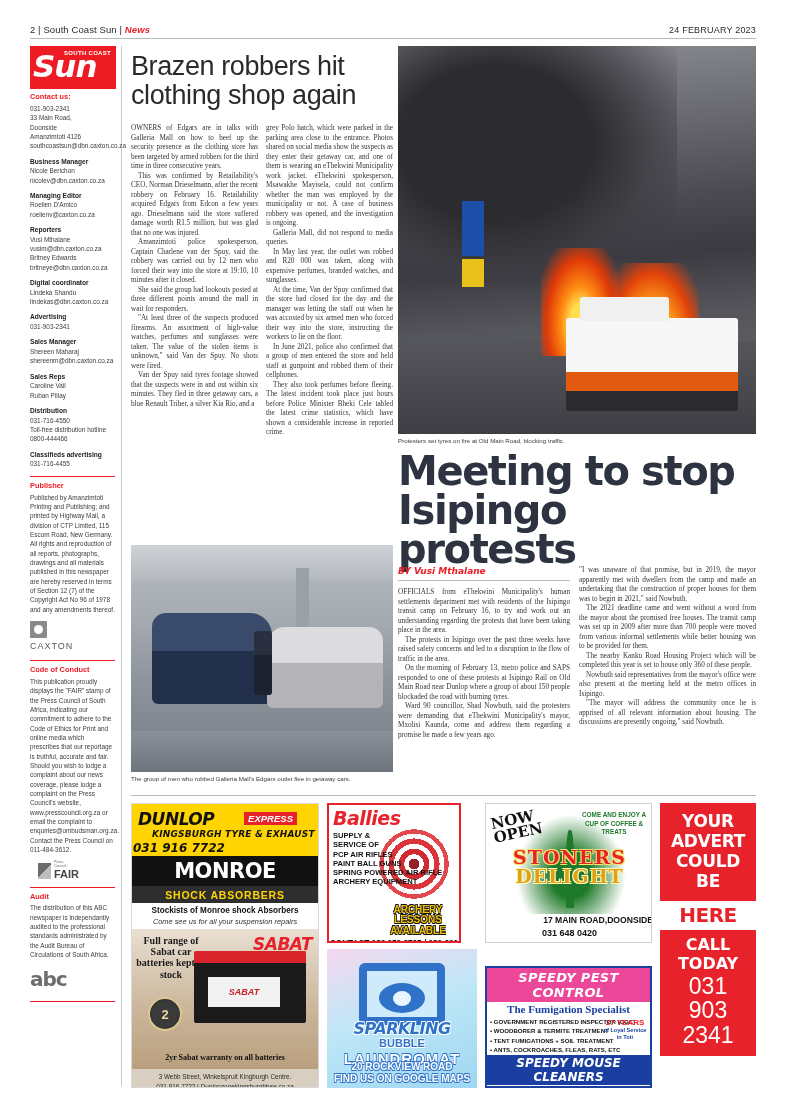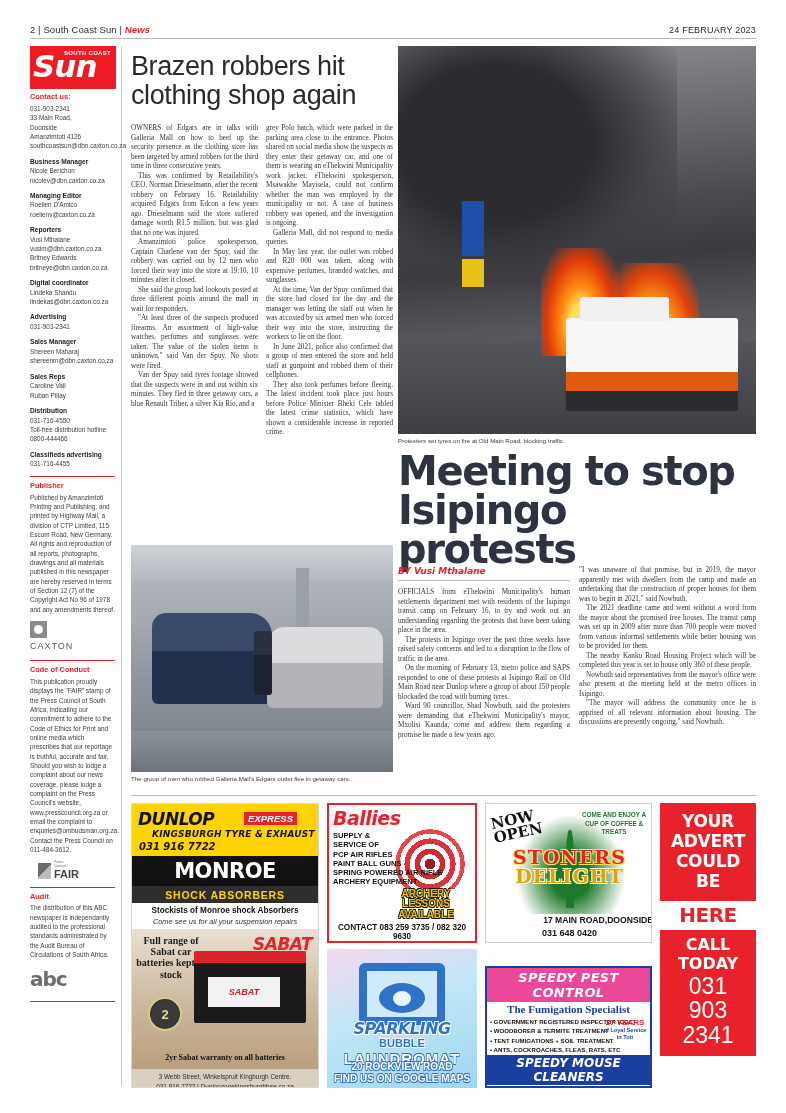--- a/index.html
+++ b/index.html
@@ -135,21 +135,21 @@
 
   
   .ad-dunlop { left: 0; top: 0; width: 188px; height: 285px; border:1px solid #d8d8d8;}
   .dl-top { background:#ffd400; height:52px; position:relative; }
   .dl-top .brand { position:absolute; left:6px; top:5px; font-size:17px; font-weight:bold;
      font-style:italic; color:#111; letter-spacing:-.5px; font-family:"DejaVu Sans",sans-serif;}
   .dl-top .exp { position:absolute; right:21px; top:8px; background:#e8222a; color:#fff;
      font-size:9.5px; font-weight:bold; font-style:italic; padding:1px 4px; }
   .dl-top .sub { position:absolute; left:20px; top:25px; font-size:9px; font-weight:bold;
      font-style:italic; color:#111; letter-spacing:.2px; font-family:"DejaVu Sans",sans-serif;}
-  .dl-top .tel { position:absolute; left:7px; top:37px; font-size:10px; font-weight:bold;
+  .dl-top .tel { position:absolute; left:1px; top:37px; font-size:12px; font-weight:bold;
      font-style:italic; color:#111; font-family:"DejaVu Sans",sans-serif;}
   .dl-monroe { background:#111; height:30px; color:#fff; display:flex; align-items:center;
      justify-content:center; font-size:21px; font-weight:bold; letter-spacing:-.5px;
      font-family:"DejaVu Sans",sans-serif;}
   .dl-shock { background:#2e2e2e; height:17px; color:#ffd400; display:flex;
      align-items:center; justify-content:center; font-size:10.5px; font-weight:bold;
      letter-spacing:.8px;}
   .dl-stock { background:#fff; padding:3px 4px 2px; font-size:8.2px; font-weight:bold;
      color:#111; text-align:center; }
   .dl-come { background:#fff; padding:0 4px 3px; font-size:7.4px; color:#333;
@@ -175,33 +175,33 @@
      background:radial-gradient(circle,#3a3a3a 60%,#111 100%); border-radius:50%;
      color:#e8d9a0; display:flex; align-items:center; justify-content:center;
      font-size:13px; font-weight:bold; border:2px solid #d9c98f;}
   .dl-batt .warr { position:absolute; left:4px; bottom:6px; width:178px; text-align:center;
      font-size:8px; font-weight:bold; color:#111; line-height:1.25;
      font-family:"Liberation Serif",serif;}
   .dl-foot { background:#d9cfc0; text-align:center; font-size:6.4px; color:#2a2a2a;
      padding:3px 2px; line-height:1.5;}
 
   
-  .ad-ballies { left: 196px; top: 0; width: 150px; height: 140px;
+  .ad-ballies { left: 196px; top: 0; width: 134px; height: 140px;
      border: 2px solid #e8222a; background:#fff; }
   .bl-name { font-size:19px; font-weight:bold; font-style:italic; color:#e8222a;
      padding:2px 0 0 4px; letter-spacing:-.5px; font-family:"DejaVu Sans",sans-serif;}
   .bl-lines { font-size:7.6px; font-weight:bold; color:#111; line-height:1.22;
      padding:2px 0 0 4px; position:relative; z-index:2;}
   .bl-target { position:absolute; right:2px; top:16px; width:86px; height:86px;
      background: radial-gradient(circle, #8d1016 0 9%, #fff 9% 16%, #cf1a22 16% 25%,
        #fff 25% 33%, #d9242c 33% 42%, #fdfdfd 42% 50%, #e03a40 50% 57%,
        rgba(255,255,255,0) 57%);
      border-radius:50%; opacity:.93; }
   .bl-arch { background:#fff; color:#f2c200; font-size:10px; font-weight:bold;
-     text-align:center; line-height:1.05; position:relative; z-index:2; margin-top:2px;
+     text-align:center; line-height:1.05; position:relative; z-index:2; margin-top:18px;
      text-shadow: -.6px -.6px 0 #111, .6px -.6px 0 #111, -.6px .6px 0 #111, .6px .6px 0 #111; padding-left: 48px;}
   .bl-contact { text-align:center; font-size:8.2px; font-weight:bold; color:#111;
      padding-top:3px; }
 
   
   .ad-bubble { left: 196px; top: 146px; width: 150px; height: 139px;
      background: linear-gradient(160deg,#f5d8ef 0%, #bfe7f7 45%, #9ed6f2 100%); }
   .bb-jug { position:absolute; left:32px; top:14px; width:86px; height:62px;
      border:8px solid #2f72c8; border-radius:6px; background:#cfeafb;}
   .bb-eye { position:absolute; left:52px; top:34px; width:46px; height:30px;

